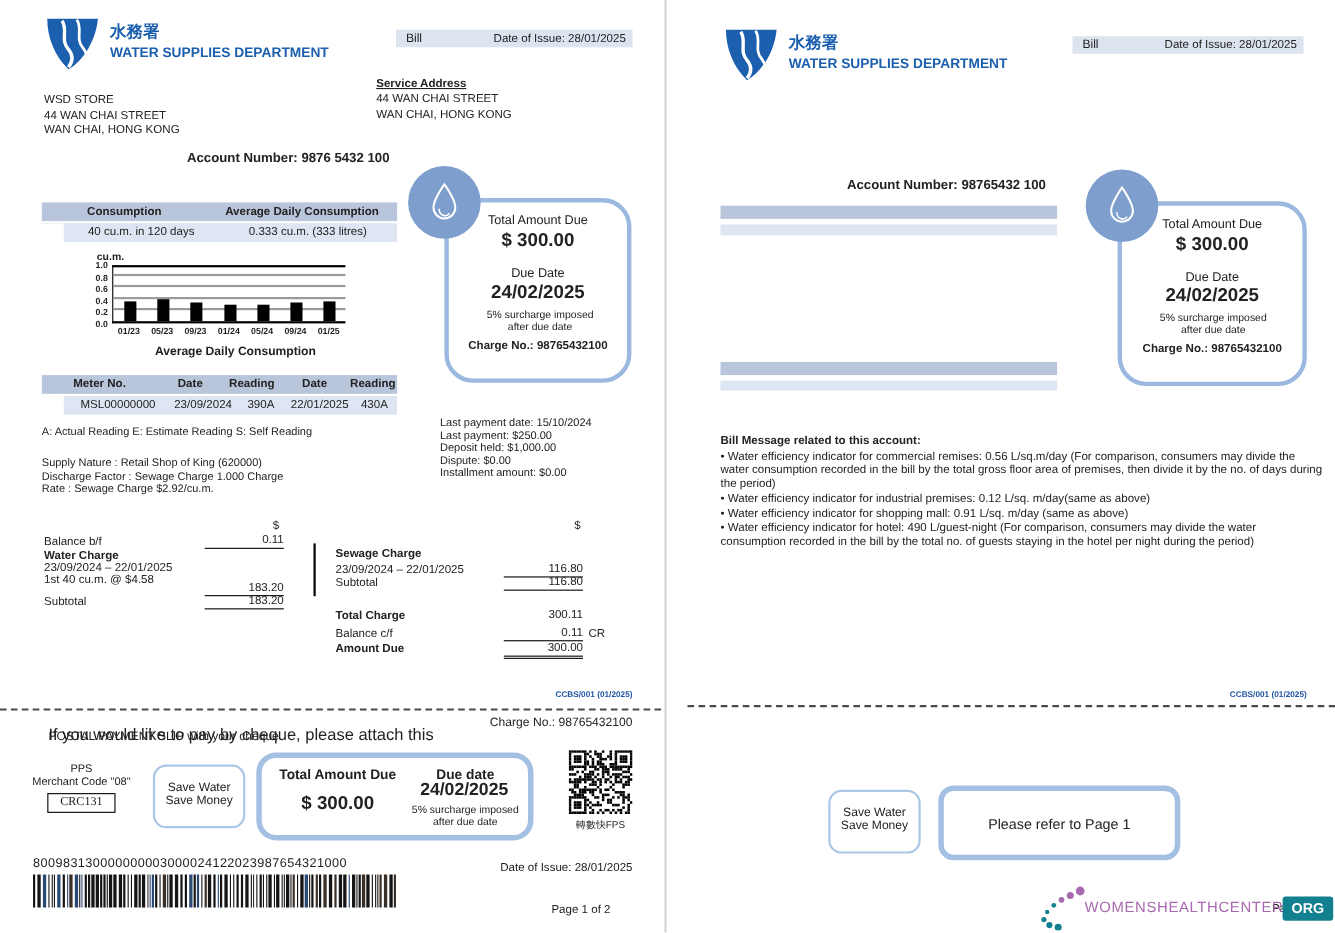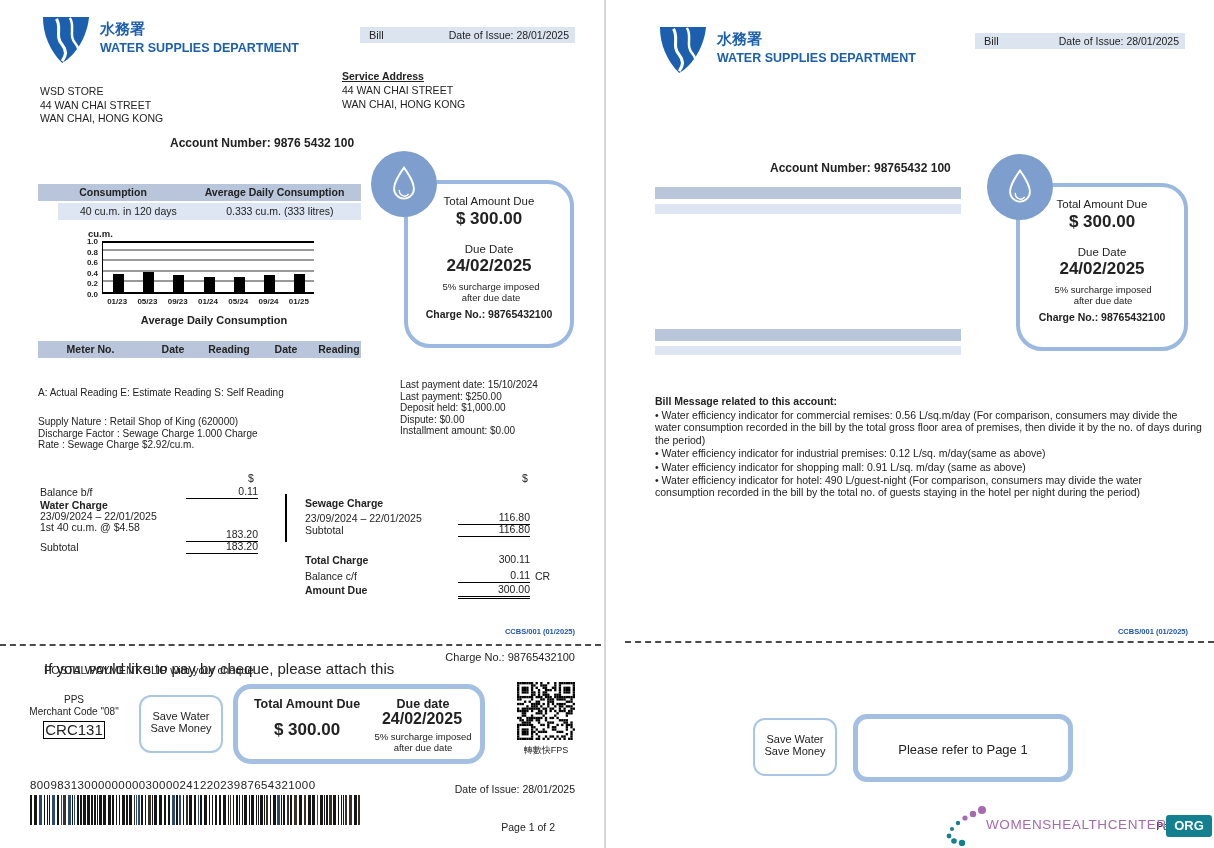--- a/index.html
+++ b/index.html
@@ -134,20 +134,27 @@
     </div>
 
   <div class="abs tbl" style="left:38px;top:341px;width:323px;">
     <div class="trow hdr">
       <div class="tcell" style="width:105px;">Meter No.</div>
       <div class="tcell" style="width:60px;">Date</div>
       <div class="tcell" style="width:52px;">Reading</div>
       <div class="tcell" style="width:62px;">Date</div>
       <div class="tcell" style="width:44px;">Reading</div>
     </div>
+    <div class="trow dat">
+      <div class="tcell" style="width:105px;">MSL00000000</div>
+      <div class="tcell" style="width:60px;">23/09/2024</div>
+      <div class="tcell" style="width:52px;">390A</div>
+      <div class="tcell" style="width:62px;">22/01/2025</div>
+      <div class="tcell" style="width:44px;">430A</div>
+    </div>
   </div>
 
   <div class="abs" style="left:38px;top:387px;font-size:10px;">A: Actual Reading E: Estimate Reading S: Self Reading</div>
 
   <div class="abs" style="left:38px;top:416px;font-size:10px;line-height:11.5px;">
     <div>Supply Nature : Retail Shop of King (620000)</div>
     <div>Discharge Factor : Sewage Charge 1.000 Charge</div>
     <div>Rate : Sewage Charge $2.92/cu.m.</div>
   </div>
 
@@ -202,21 +209,21 @@
 
   <div class="abs formcode right" style="left:420px;top:627px;width:155px;">CCBS/001 (01/2025)</div>
   <div class="dashline" style="left:0;top:644px;width:601px;"></div>
 
   <div class="abs" style="left:44px;top:660px;font-size:15px;">If you would like to pay by cheque, please attach this</div>
   <div class="abs" style="left:44px;top:664px;font-size:11px;">POSTAL PAYMENT SLIP with your cheque.</div>
   <div class="abs right" style="left:400px;top:651px;width:175px;font-size:11px;">Charge No.: 98765432100</div>
 
   <div class="abs center" style="left:18px;top:694px;width:112px;font-size:10px;">PPS</div>
   <div class="abs center" style="left:18px;top:706px;width:112px;font-size:10px;">Merchant Code "08"</div>
-  <div class="abs center" style="left:43px;top:721px;width:62px;height:18px;border:1.5px solid #000;font-size:15px;line-height:15px;">CRC131</div>
+  <div class="abs center" style="left:43px;top:721px;width:62px;height:18px;border:1.5px solid #000;font-size:11px;line-height:15px;font-family:Liberation Serif, serif;">CRC131</div>
 
   <div class="bluebox" style="left:139px;top:695px;width:84px;height:58px;">
     <div class="center" style="margin-top:13px;font-size:11px;">Save Water</div>
     <div class="center" style="font-size:11px;">Save Money</div>
   </div>
 
   <div class="bigbluebox" style="left:233px;top:684px;width:252px;height:80px;">
     <div class="abs b center" style="left:8px;top:8px;width:122px;font-size:12.5px;">Total Amount Due</div>
     <div class="abs b center" style="left:8px;top:31px;width:122px;font-size:17px;">$ 300.00</div>
     <div class="abs b center" style="left:128px;top:8px;width:114px;font-size:12.5px;">Due date</div>

